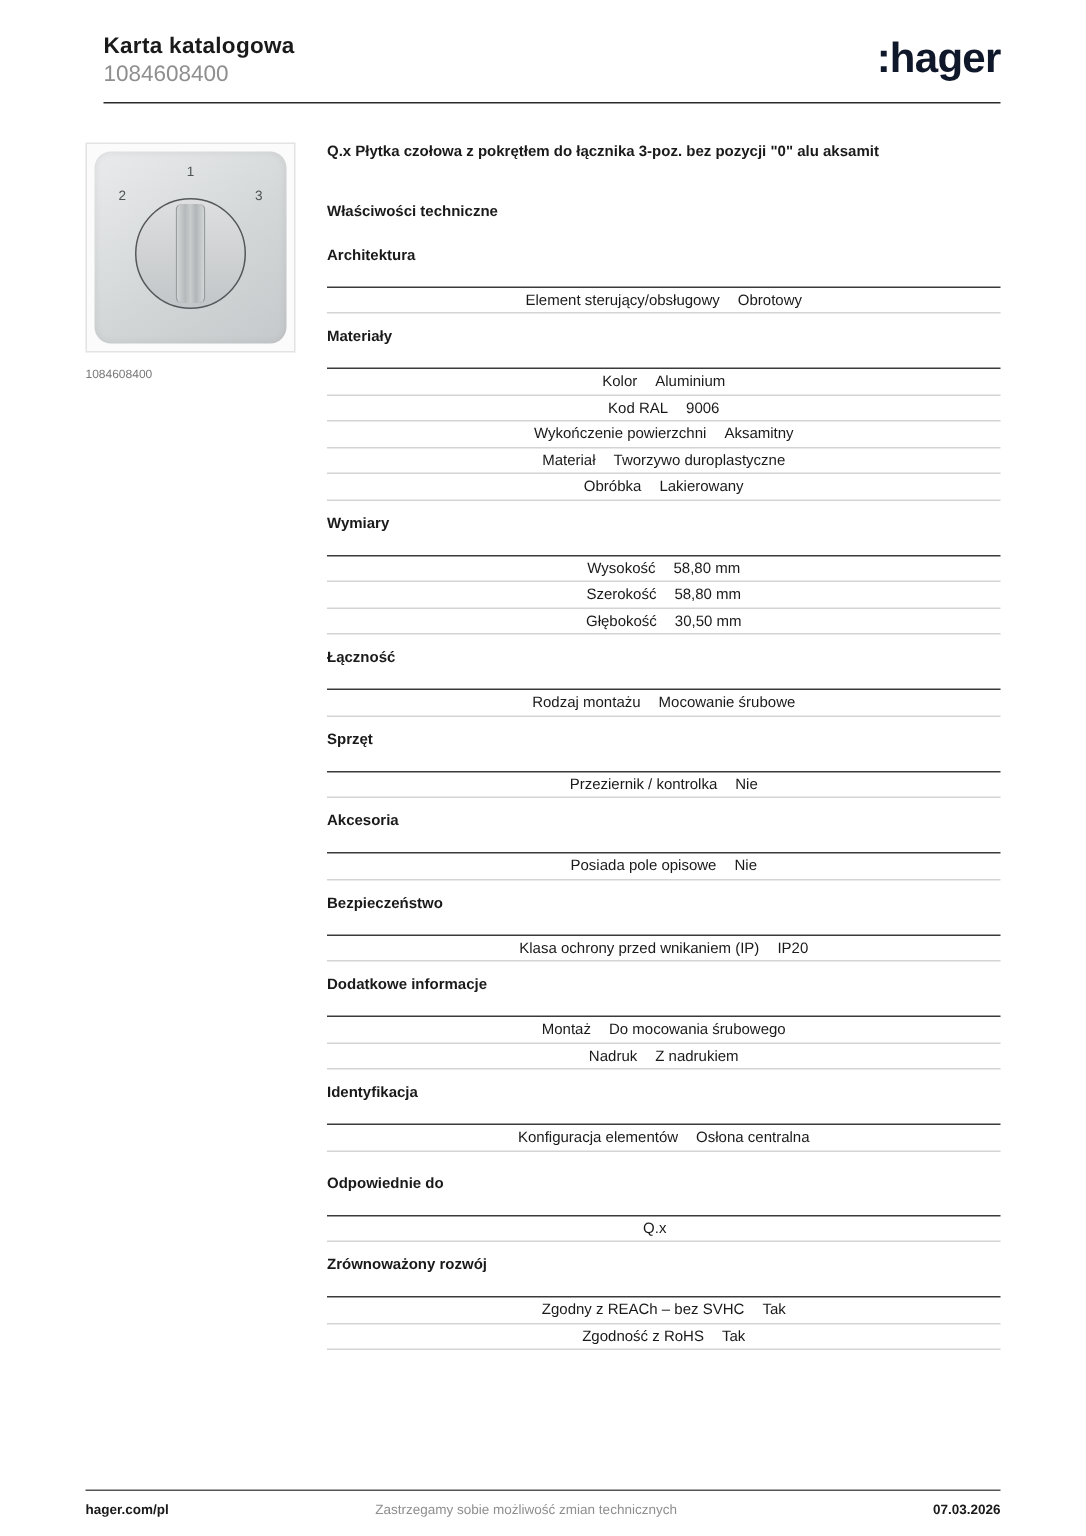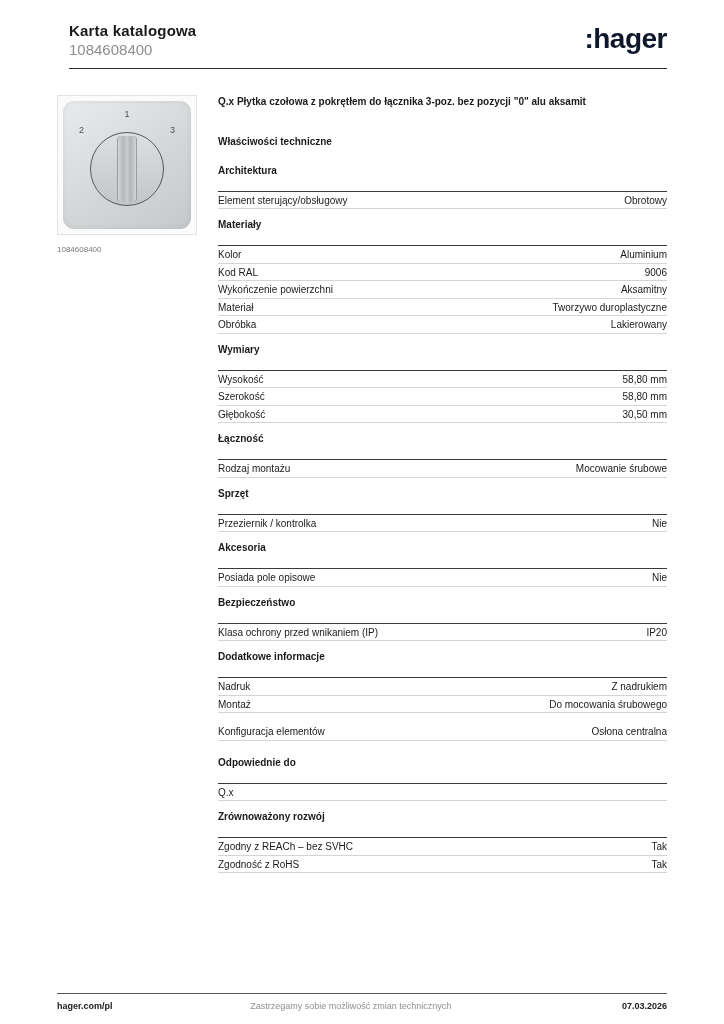--- a/index.html
+++ b/index.html
@@ -77,21 +77,21 @@
   .spec-sections { margin-top: 18px; }
 
   .spec-section { margin-bottom: 10px; }
   .spec-section:nth-of-type(10) { margin-top: 16px; }
   .section-title {
     font-size: 10px; font-weight: bold;
     padding-bottom: 15px;
     border-bottom: 1px solid #3a3a3a;
   }
   .spec-row {
-    display: flex; justify-content: space-between; align-items: baseline;
+    display: flex; justify-content: center; align-items: baseline;
     font-size: 10px; line-height: 1.15;
     padding: 3px 0 2px 0;
     border-bottom: 1px solid #d4d4d4;
   }
   .spec-label { text-align: left; }
   .spec-value { text-align: right; white-space: nowrap; padding-left: 12px; }
 
   
   .footer {
     position: absolute;
@@ -207,29 +207,30 @@
           <section class="spec-section">
             <h3 class="section-title">Bezpieczeństwo</h3>
             <div class="spec-row">
               <span class="spec-label">Klasa ochrony przed wnikaniem (IP)</span>
               <span class="spec-value">IP20</span>
             </div>
           </section>
           <section class="spec-section">
             <h3 class="section-title">Dodatkowe informacje</h3>
             <div class="spec-row">
+              <span class="spec-label">Montaż</span>
+              <span class="spec-value">Do mocowania śrubowego</span>
+            </div>
+            <div class="spec-row">
               <span class="spec-label">Nadruk</span>
               <span class="spec-value">Z nadrukiem</span>
             </div>
-            <div class="spec-row">
-              <span class="spec-label">Montaż</span>
-              <span class="spec-value">Do mocowania śrubowego</span>
-            </div>
-          </section>
-          <section class="spec-section">
+          </section>
+          <section class="spec-section">
+            <h3 class="section-title">Identyfikacja</h3>
             <div class="spec-row">
               <span class="spec-label">Konfiguracja elementów</span>
               <span class="spec-value">Osłona centralna</span>
             </div>
           </section>
           <section class="spec-section">
             <h3 class="section-title">Odpowiednie do</h3>
             <div class="spec-row">
               <span class="spec-label">Q.x</span>
               <span class="spec-value"></span>

